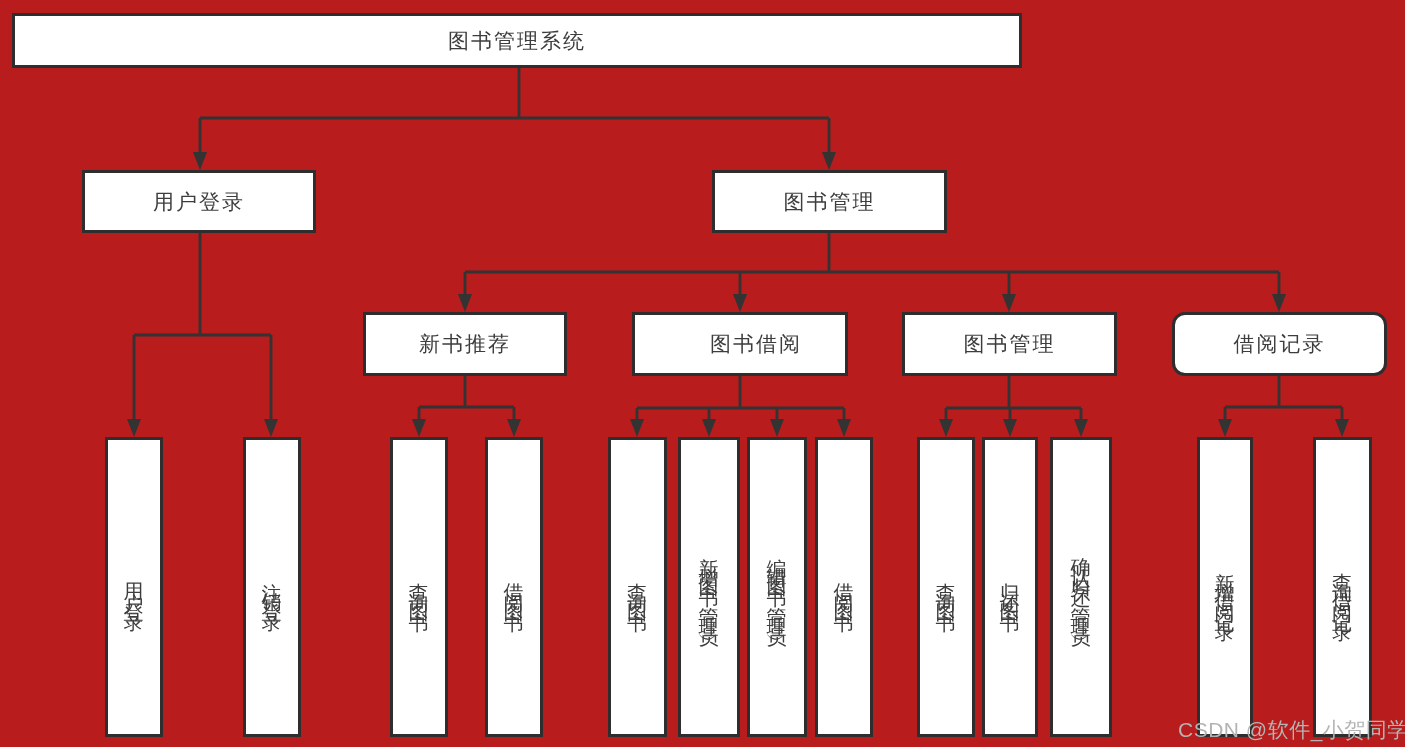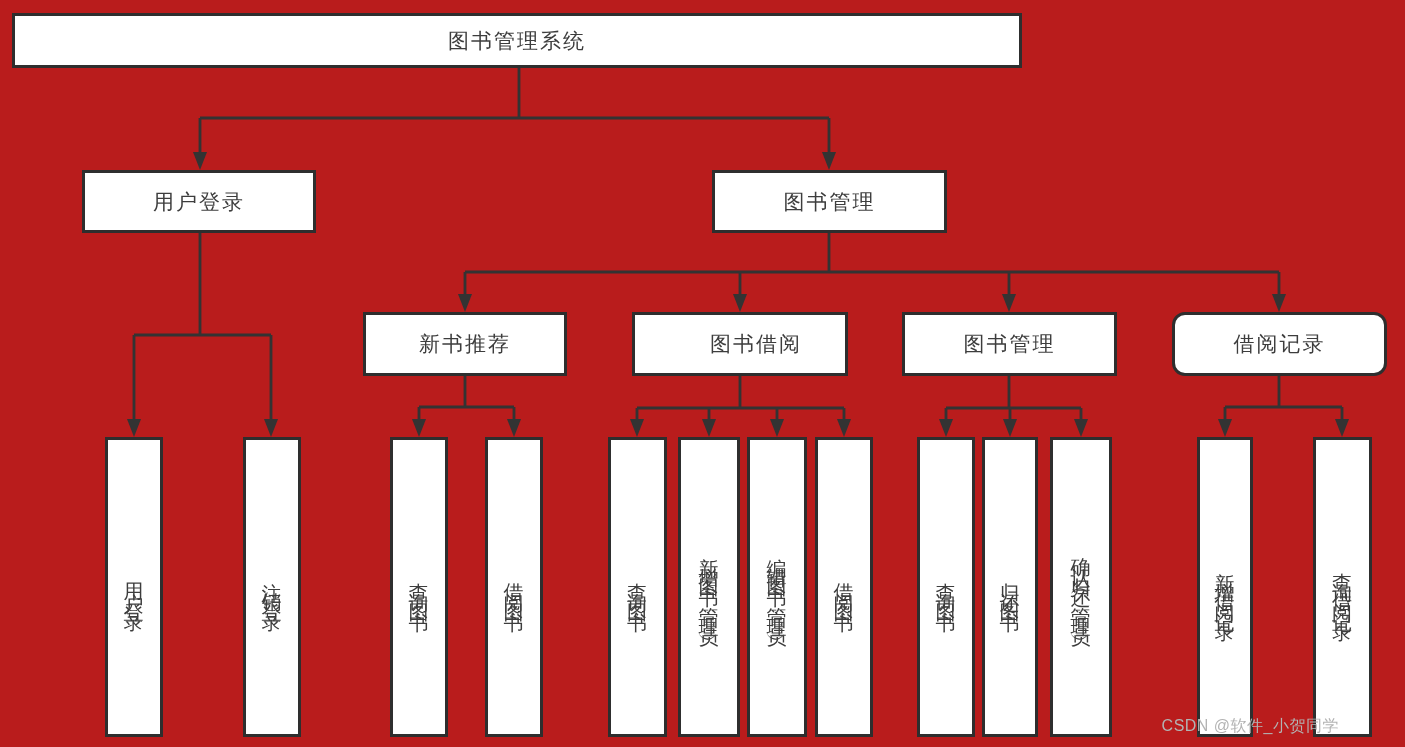--- a/index.html
+++ b/index.html
@@ -49,24 +49,24 @@
   .vtext {
     writing-mode: vertical-rl;
     text-orientation: mixed;
     font-size: 20px;
     letter-spacing: 10px;
     line-height: 1;
     color: #3d3d3d;
   }
   .watermark {
     position: absolute;
-    left: 1117px;
+    left: 1178px;
     top: 716px;
     width: 222px;
-    font-size: 16px;
+    font-size: 21px;
     color: #b3b3b3;
     white-space: nowrap;
     z-index: 5;
     letter-spacing: 0.5px;
     text-align: right;
   }
 </style>
 </head>
 <body>
 

